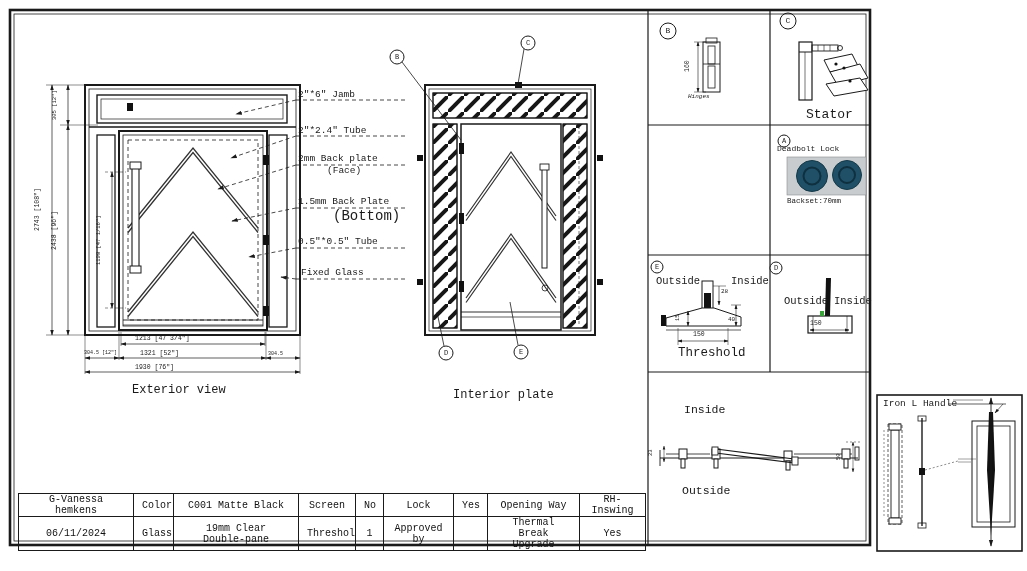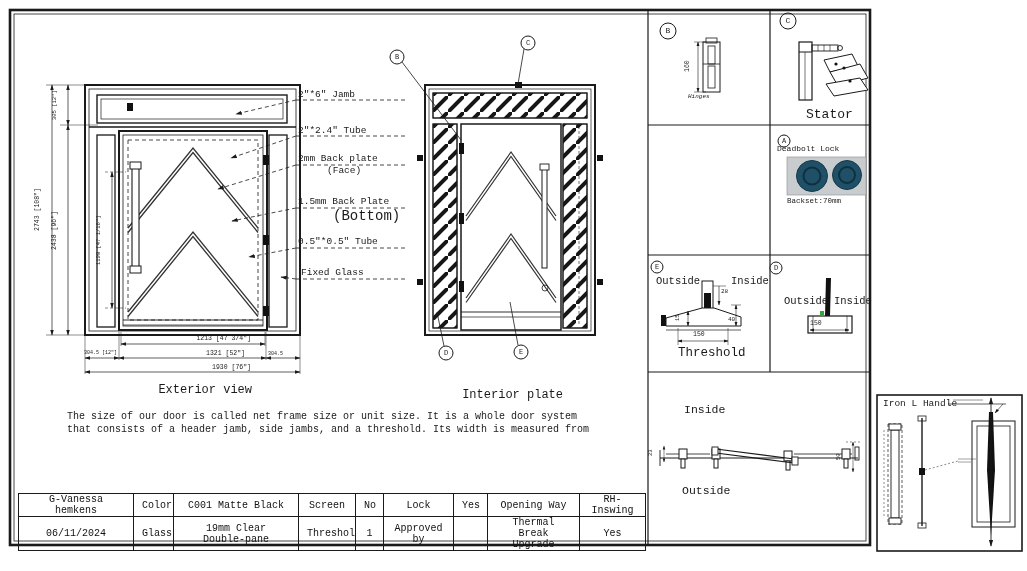--- a/index.html
+++ b/index.html
@@ -2,21 +2,21 @@
 <html><head>
 <meta charset="utf-8">
 <style>
   *{margin:0;padding:0;box-sizing:border-box}
   html,body{width:1027px;height:571px;background:#fff;overflow:hidden}
   body{font-family:"Liberation Mono","DejaVu Sans Mono",monospace;color:#1a1a1a;position:relative}
   .page{position:absolute;left:0;top:0;width:1027px;height:571px}
   svg.art{position:absolute;left:0;top:0}
   .t{position:absolute;white-space:pre;color:#1a1a1a;line-height:1.05}
   .vt{position:absolute;white-space:pre;color:#1a1a1a;transform-origin:0 100%;transform:rotate(-90deg);line-height:8px}
-  .ctr{text-align:right}
+  .ctr{text-align:left}
   table.spec{position:absolute;left:18px;top:493px;width:627px;border-collapse:collapse;table-layout:fixed;
     font-family:"Liberation Mono","DejaVu Sans Mono",monospace;font-size:10px;color:#111}
   table.spec td{border:1.3px solid #1a1a1a;text-align:center;vertical-align:middle;white-space:pre-line;overflow:hidden;padding:0 8px}
   .letter{position:absolute;text-align:center;color:#222}
 </style>
 </head>
 <body>
 
 <div class="page">
 
@@ -299,22 +299,20 @@
 <span class="t" style="left:268px;top:352px;font-size:5px">304.5</span>
 <span class="t ctr" style="left:135px;top:365px;width:116px;font-size:6.5px">1930 [76"]</span>
 <span class="t ctr" style="left:132px;top:384px;width:120px;font-size:12px">Exterior view</span>
 
 <span class="letter" style="left:391px;top:53px;width:12px;font-size:7px">B</span>
 <span class="letter" style="left:522px;top:39px;width:12px;font-size:7px">C</span>
 <span class="letter" style="left:440px;top:349px;width:12px;font-size:7px">D</span>
 <span class="letter" style="left:515px;top:348px;width:12px;font-size:7px">E</span>
 <span class="t ctr" style="left:453px;top:389px;width:110px;font-size:12px">Interior plate</span>
 
-<span class="t" style="left:67px;top:412px;font-size:10px">The size of our door is called net frame size or unit size. It is a whole door system</span>
-<span class="t" style="left:67px;top:425px;font-size:10px">that consists of a header jamb, side jambs, and a threshold. Its width is measured from</span>
 
 <span class="letter" style="left:662px;top:26px;width:12px;font-size:8px">B</span>
 <span class="vt" style="left:692px;top:64px;font-size:6.5px">160</span>
 <span class="t" style="left:688px;top:94px;font-size:6px;font-style:italic">Hinges</span>
 <span class="letter" style="left:782px;top:16px;width:12px;font-size:8px">C</span>
 <span class="t" style="left:806px;top:108px;font-size:13px">Stator</span>
 <span class="letter" style="left:778px;top:137px;width:12px;font-size:7px">A</span>
 <span class="t" style="left:777px;top:145px;font-size:8px">Deadbolt Lock</span>
 <span class="t" style="left:787px;top:198px;font-size:7.5px">Backset:70mm</span>
 

